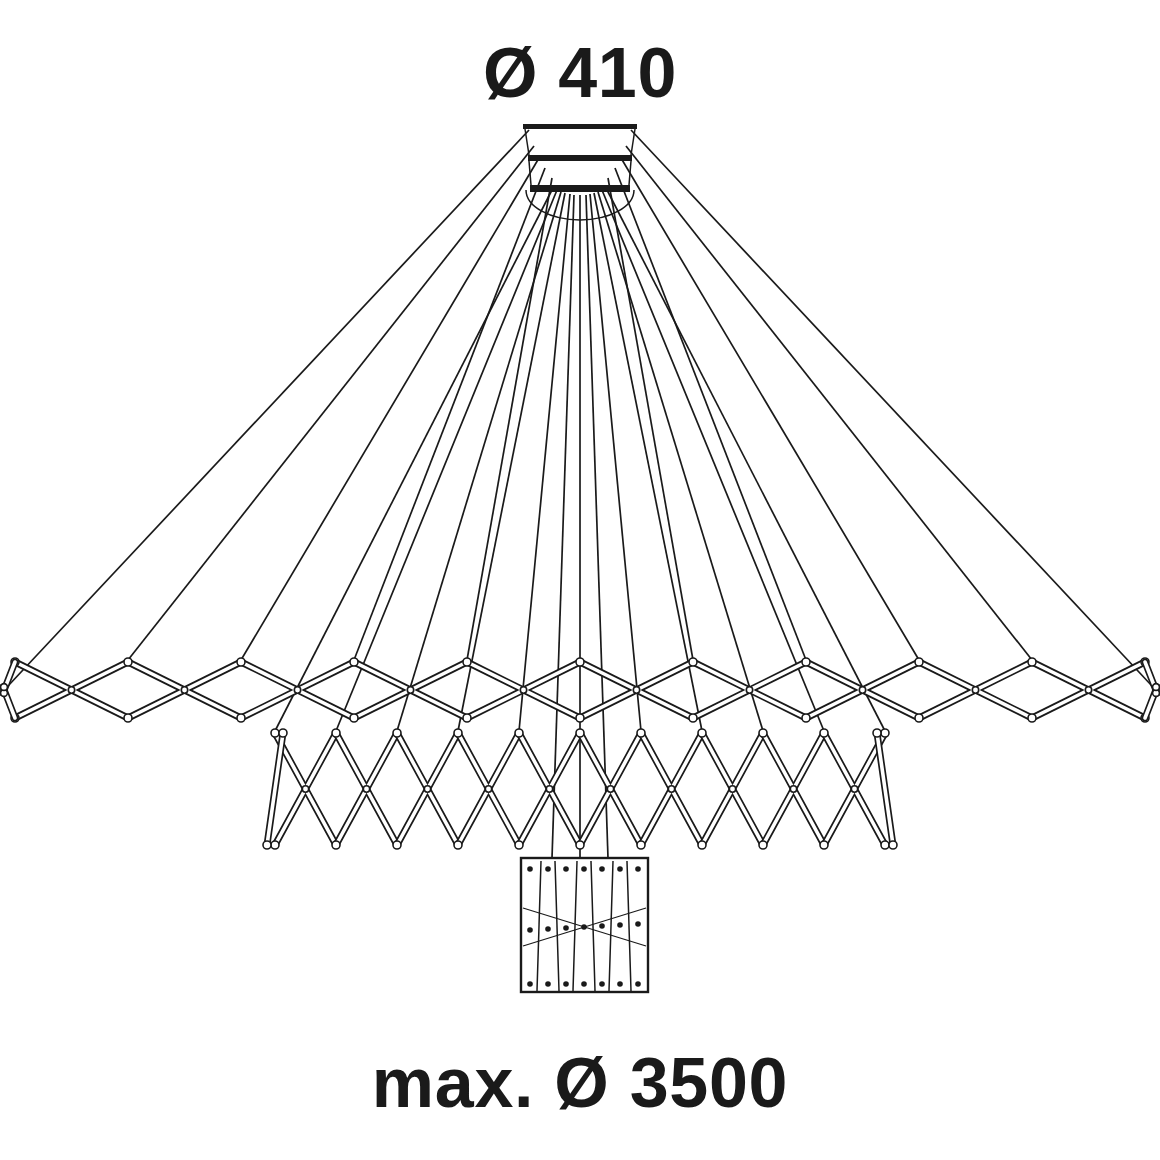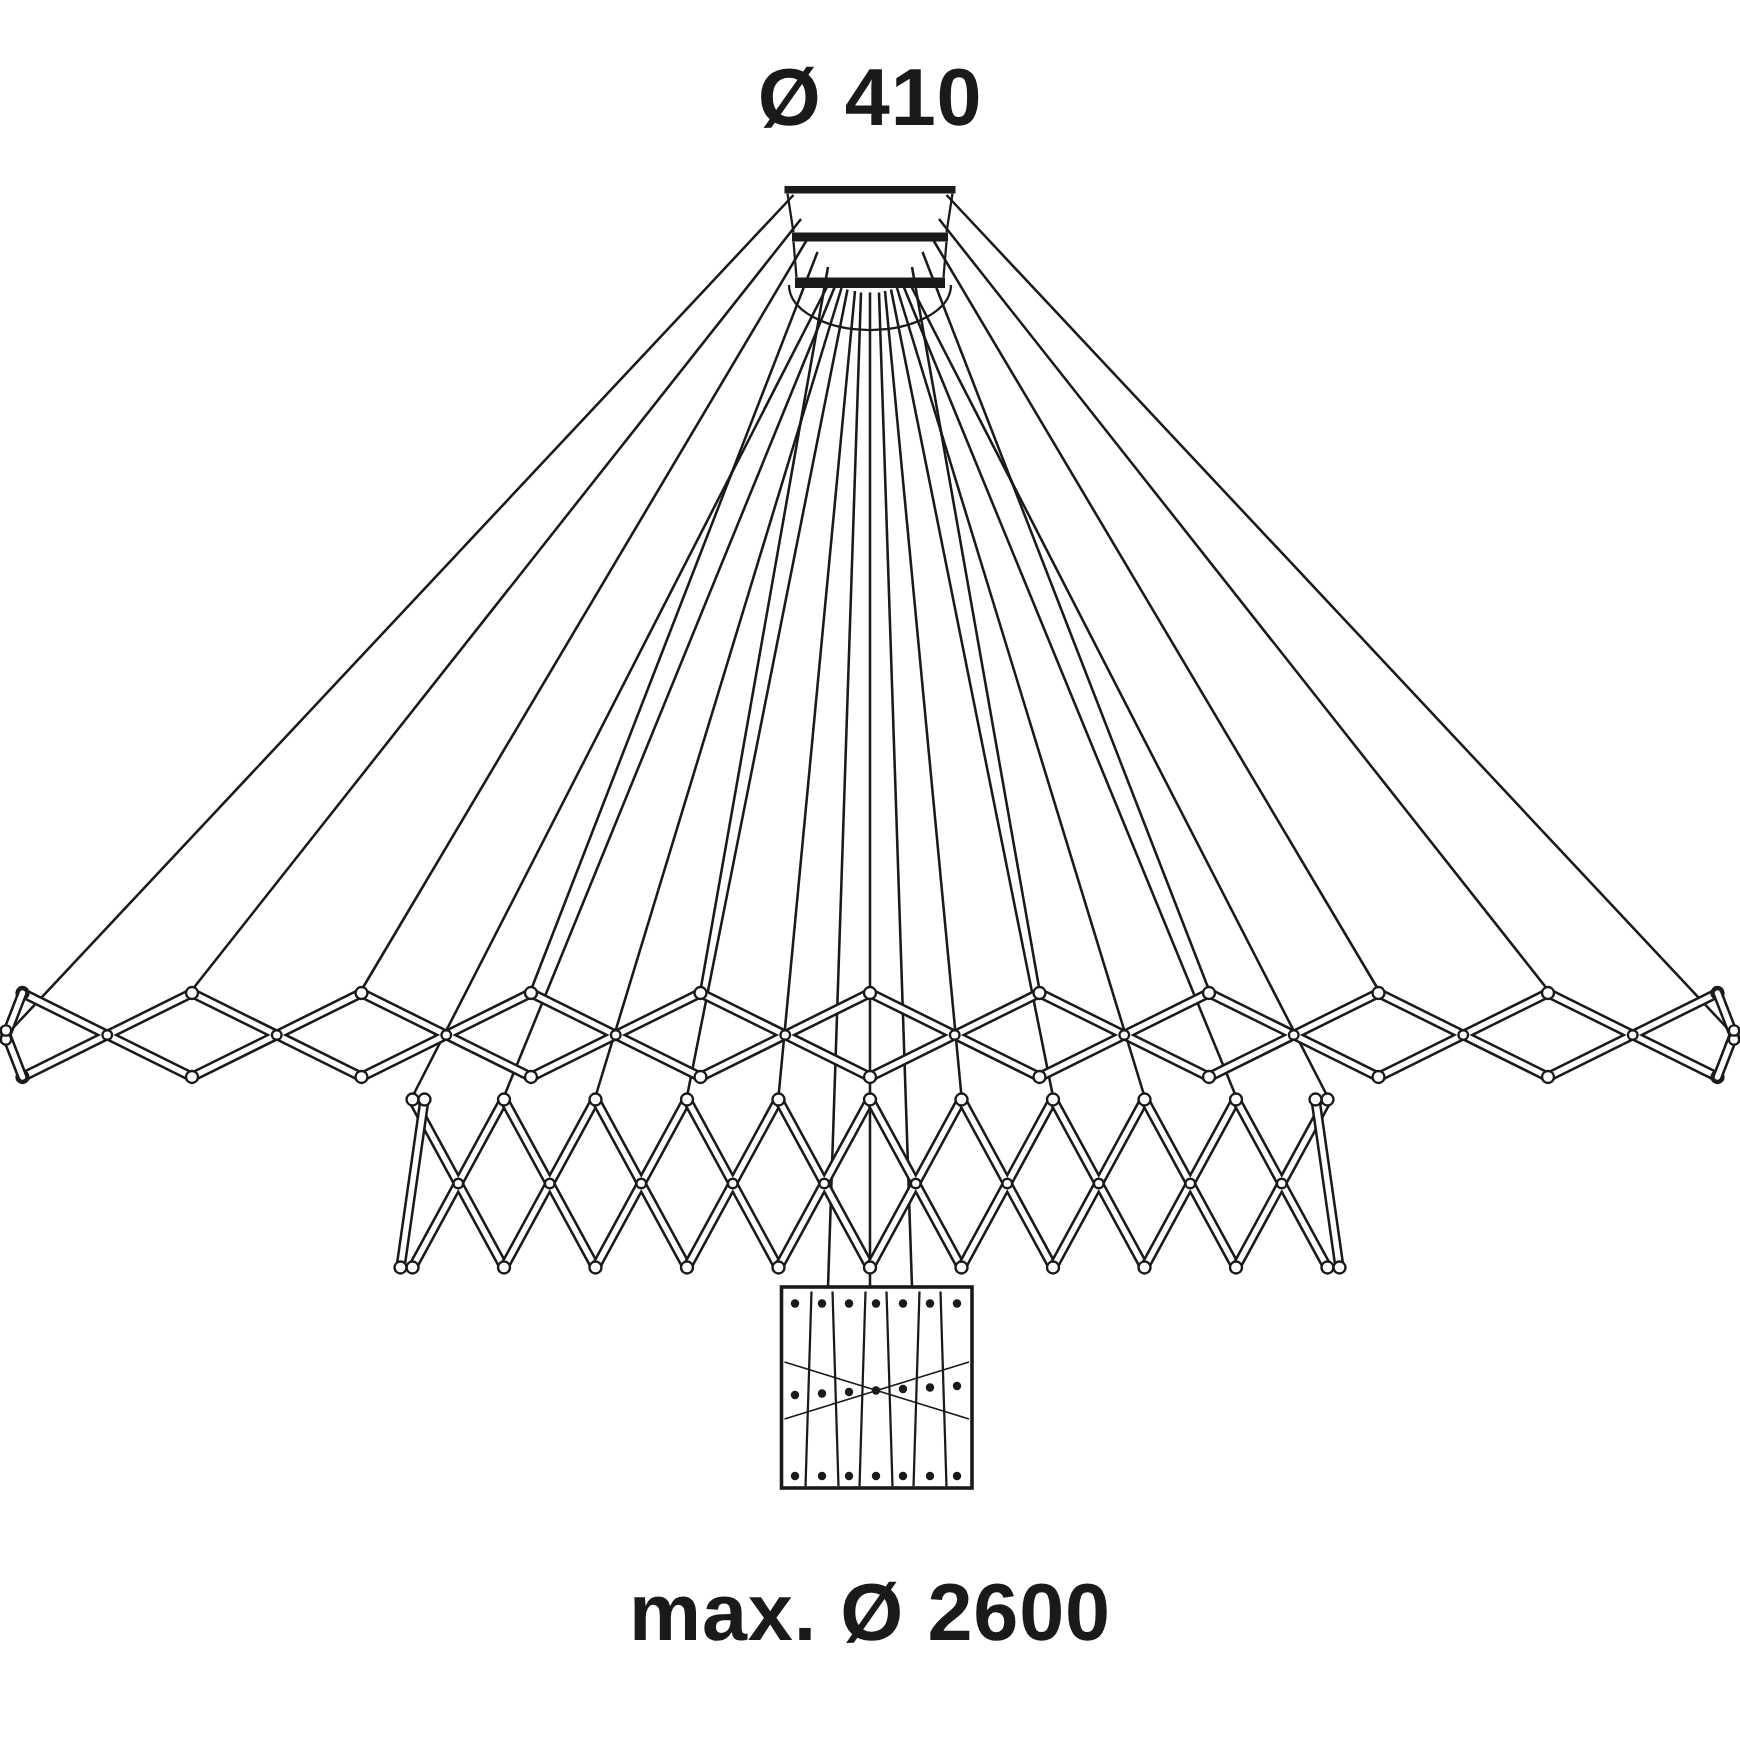--- a/index.html
+++ b/index.html
@@ -3,21 +3,21 @@
 <meta charset="utf-8">
 <style>
   :root { --ink:#1a1a1a; --bg:#ffffff; }
   html,body{margin:0;padding:0;background:var(--bg);}
   .stage{
     position:relative;width:1160px;height:1160px;background:var(--bg);
     font-family:"Liberation Sans", sans-serif;color:var(--ink);overflow:hidden;
   }
   .dim-label{
     position:absolute;left:50%;transform:translateX(-50%);
-    font-size:54px;font-weight:600;letter-spacing:.01em;white-space:nowrap;
+    font-size:70px;font-weight:600;letter-spacing:.01em;white-space:nowrap;
     color:var(--ink);line-height:1;
   }
   .dim-label.top{top:38px;}
   .dim-label.bottom{top:1048px;}
   svg{position:absolute;inset:0;}
   .wire{stroke:var(--ink);stroke-width:1.7;fill:none;}
   .sb{stroke:var(--ink);stroke-width:7;stroke-linecap:round;fill:none;}
   .sw{stroke:var(--bg);stroke-width:3.6;stroke-linecap:round;fill:none;}
   .jt{fill:var(--bg);stroke:var(--ink);stroke-width:1.6;}
   .bar{fill:var(--ink);}
@@ -186,15 +186,15 @@
           <circle class="dot" cx="548" cy="984" r="2.8"></circle>
           <circle class="dot" cx="566" cy="984" r="2.8"></circle>
           <circle class="dot" cx="584" cy="984" r="2.8"></circle>
           <circle class="dot" cx="602" cy="984" r="2.8"></circle>
           <circle class="dot" cx="620" cy="984" r="2.8"></circle>
           <circle class="dot" cx="638" cy="984" r="2.8"></circle>
       </g>
     </g>
   </svg>
 
-  <div class="dim-label bottom">max. Ø 2600</div>
+  <div class="dim-label bottom">max. Ø 3500</div>
 
 </div>
 
 </body></html>

